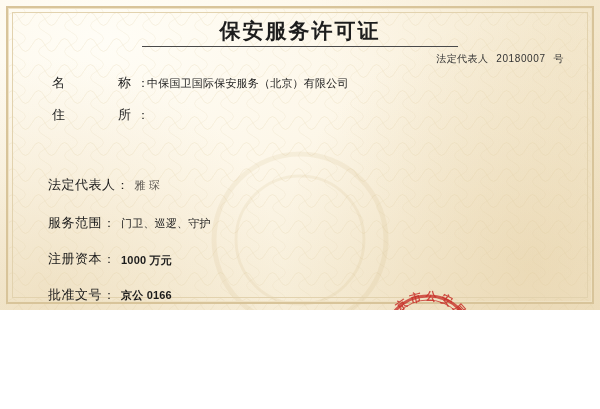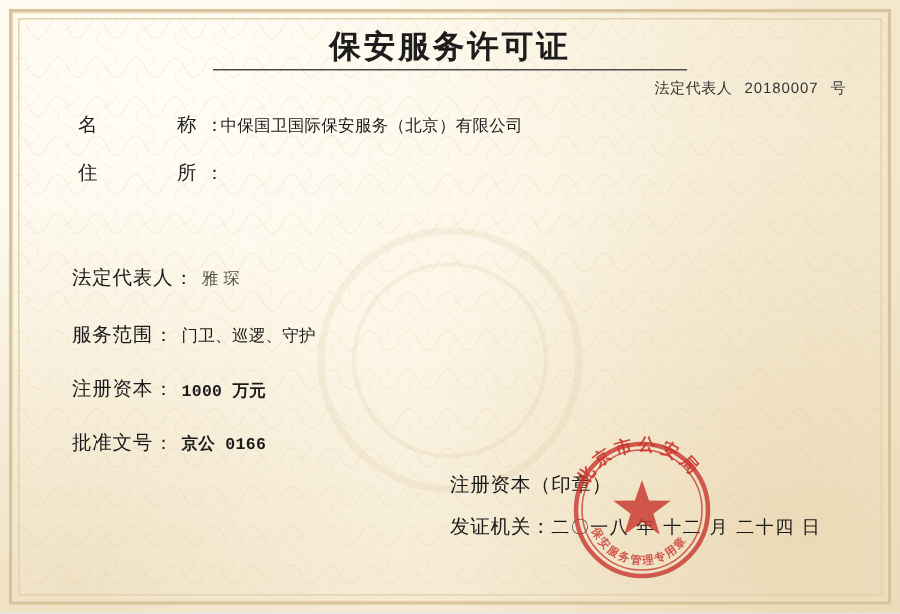--- a/index.html
+++ b/index.html
@@ -3,21 +3,21 @@
 <meta charset="utf-8">
 <style>
   html, body {
     margin: 0;
     padding: 0;
     background: #ffffff;
   }
   #page {
     position: relative;
     width: 600px;
-    height: 409px;
+    height: 310px;
     overflow: hidden;
     background: #c4b5fd;
     font-family: "Liberation Sans", sans-serif;
     color: #2a2a2a;
   }
   
   .paper-bg {
     position: absolute;
     inset: 0;
     background:
@@ -144,21 +144,21 @@
     font-size: 12px;
     padding: 0 2px 0 1px;
     color: #1a1a1a;
   }
   .det-value {
     font-size: 11px;
     color: #1b1b1b;
     margin-left: 4px;
     letter-spacing: 0.2px;
   }
-  .det-value.bold { font-weight: bold; font-family: Liberation Mono, monospace; }
+  .det-value.bold { font-weight: bold; }
   .det-value.faint { color: #56524c; }
 
   
   .issue-block {
     position: absolute;
     left: 300px;
     top: 314px;
     font-size: 13px;
   }
   .issue-line {

